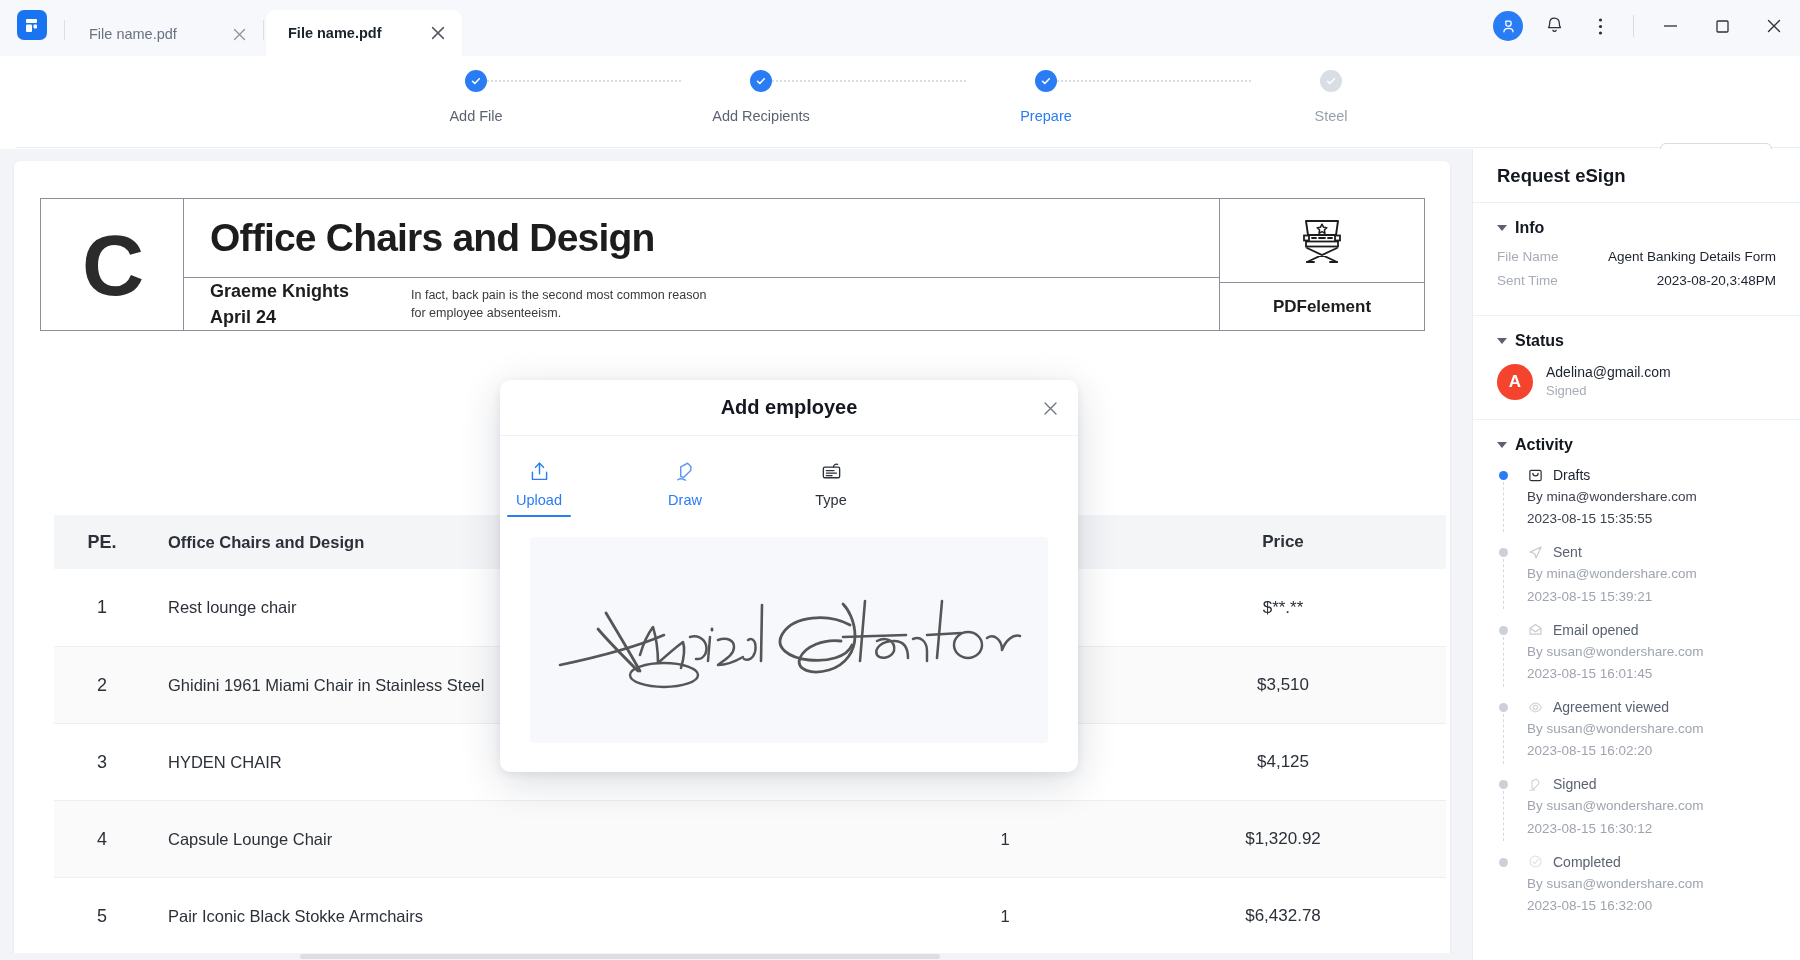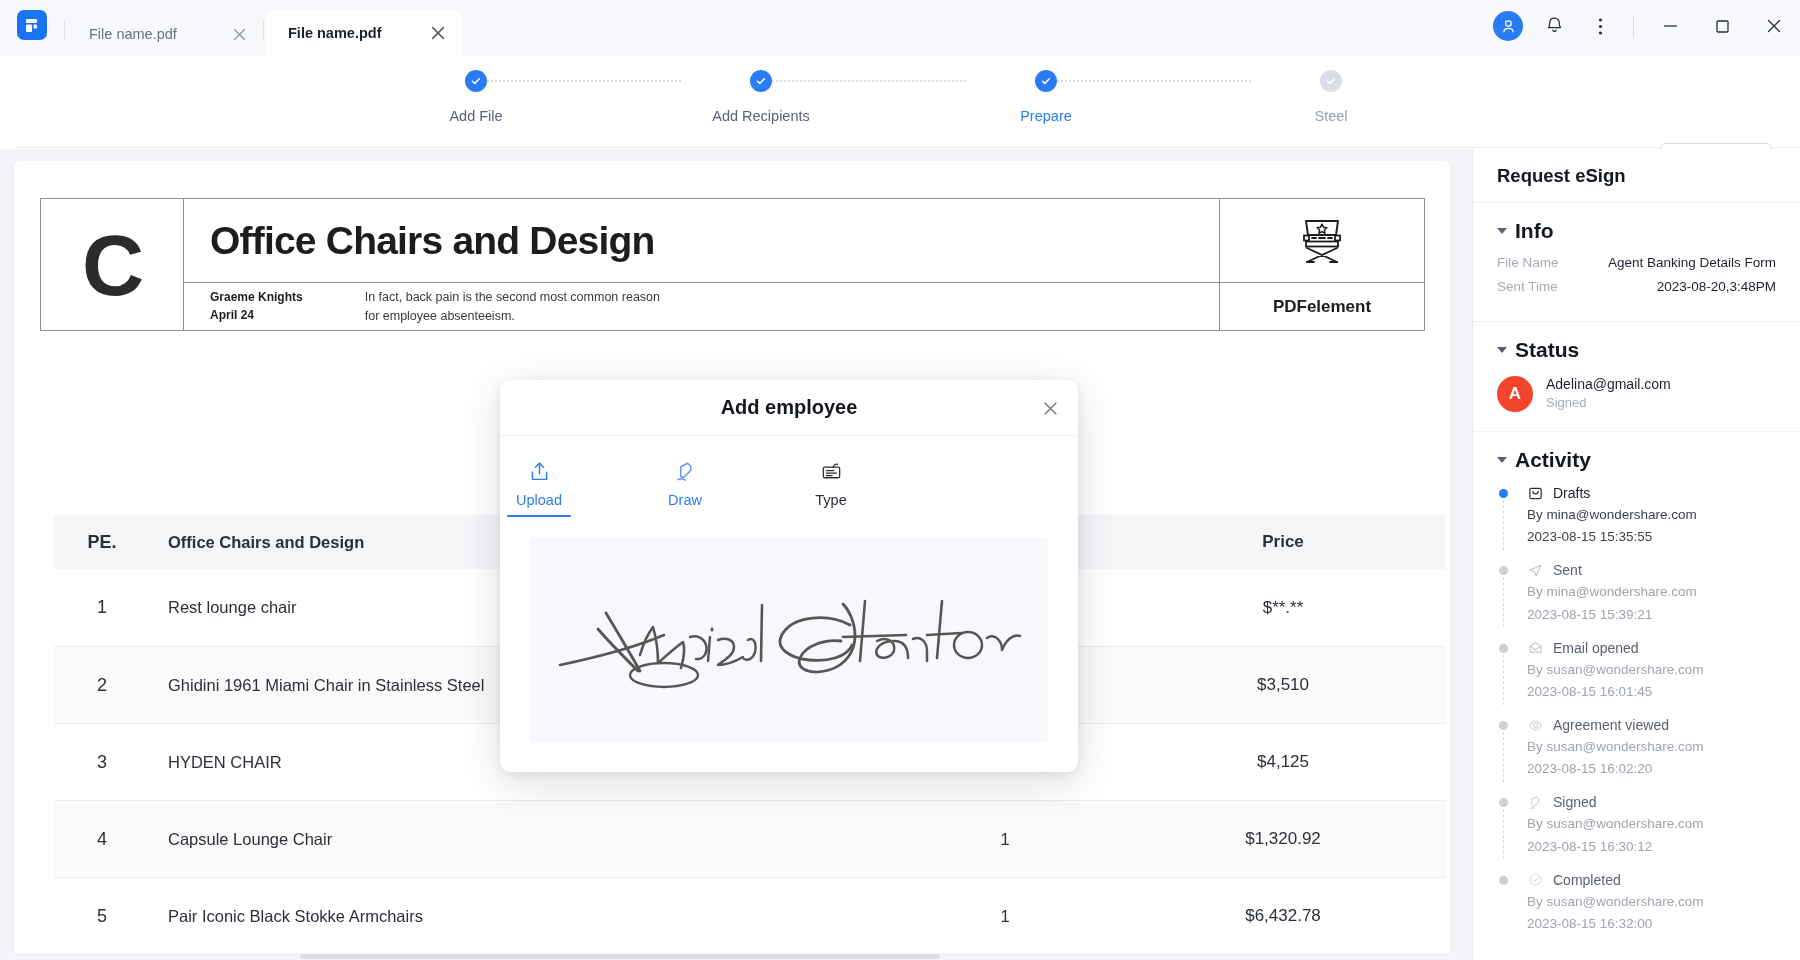--- a/index.html
+++ b/index.html
@@ -88,21 +88,21 @@
   .lh { position:absolute; left:26px; top:37px; width:1385px; height:133px;
         border:1.5px solid #8a8f99; display:flex; }
   .lh-c { width:143px; border-right:1.5px solid #8a8f99;
           display:flex; align-items:center; justify-content:center; }
   .lh-c span { font-size:86px; font-weight:800; color:#2b2b2b; line-height:1; letter-spacing:-2px;}
   .lh-mid { flex:1; display:flex; flex-direction:column; }
   .lh-title { height:84px; display:flex; align-items:center; padding-left:26px;
               border-bottom:1.5px solid #8a8f99; }
   .lh-title span { font-size:39px; font-weight:800; color:#1d1d1d; letter-spacing:-.8px;}
   .lh-sub { flex:1; display:flex; align-items:center; padding-left:26px; gap:62px;}
-  .lh-author { font-size:12px; font-weight:700; color:#1d1d1d; line-height:1.45; }
+  .lh-author { font-size:18px; font-weight:700; color:#1d1d1d; line-height:1.45; }
   .lh-note { font-size:12.5px; color:#3a3a3a; line-height:1.45; }
   .lh-right { width:205px; border-left:1.5px solid #8a8f99; display:flex; flex-direction:column;}
   .lh-logo { height:84px; border-bottom:1.5px solid #8a8f99; display:flex; align-items:center; justify-content:center;}
   .lh-brand { flex:1; display:flex; align-items:center; justify-content:center;
               font-size:17px; font-weight:700; color:#1d1d1d; }
 
   
   .tbl { position:absolute; left:40px; top:354px; width:1392px; }
   .trow { display:flex; height:77px; align-items:center; }
   .trow.head { height:54px; background:#f4f5f7; }
@@ -131,21 +131,21 @@
     background:#ffffff; border-left:1px solid #e9ecf2;
   }
   .rp-title { height:54px; display:flex; align-items:center; padding:0 24px;
               font-size:18.5px; font-weight:700; color:#13171f;
               border-bottom:1px solid #eef0f4; }
   .rp-sec { padding:16px 24px 18px 24px; border-bottom:1px solid #eef0f4; }
   .rp-sec.last { border-bottom:none; padding-bottom:10px;}
   .rp-hd { display:flex; align-items:center; gap:8px; margin-bottom:12px; }
   .caret { width:0; height:0; border-left:5px solid transparent; border-right:5px solid transparent;
            border-top:6px solid #5a6170; }
-  .rp-hd span { font-size:21px; font-weight:700; color:#13171f; }
+  .rp-hd span { font-size:16px; font-weight:700; color:#13171f; }
   .kv { display:flex; justify-content:space-between; align-items:baseline; margin-bottom:9px; gap:8px;}
   .kv .k { font-size:13.5px; color:#a6acb7; white-space:nowrap;}
   .kv .v { font-size:13.5px; color:#1c222e; text-align:center;}
   .person { display:flex; align-items:center; gap:13px; }
   .person .ava { width:36px; height:36px; border-radius:50%; background:#f4442e;
                  color:#fff; font-size:17px; font-weight:600;
                  display:flex; align-items:center; justify-content:center;}
   .person .pm { font-size:14px; color:#1c222e; line-height:1.45;}
   .person .ps { font-size:13px; color:#a6acb7; line-height:1.45;}
 

